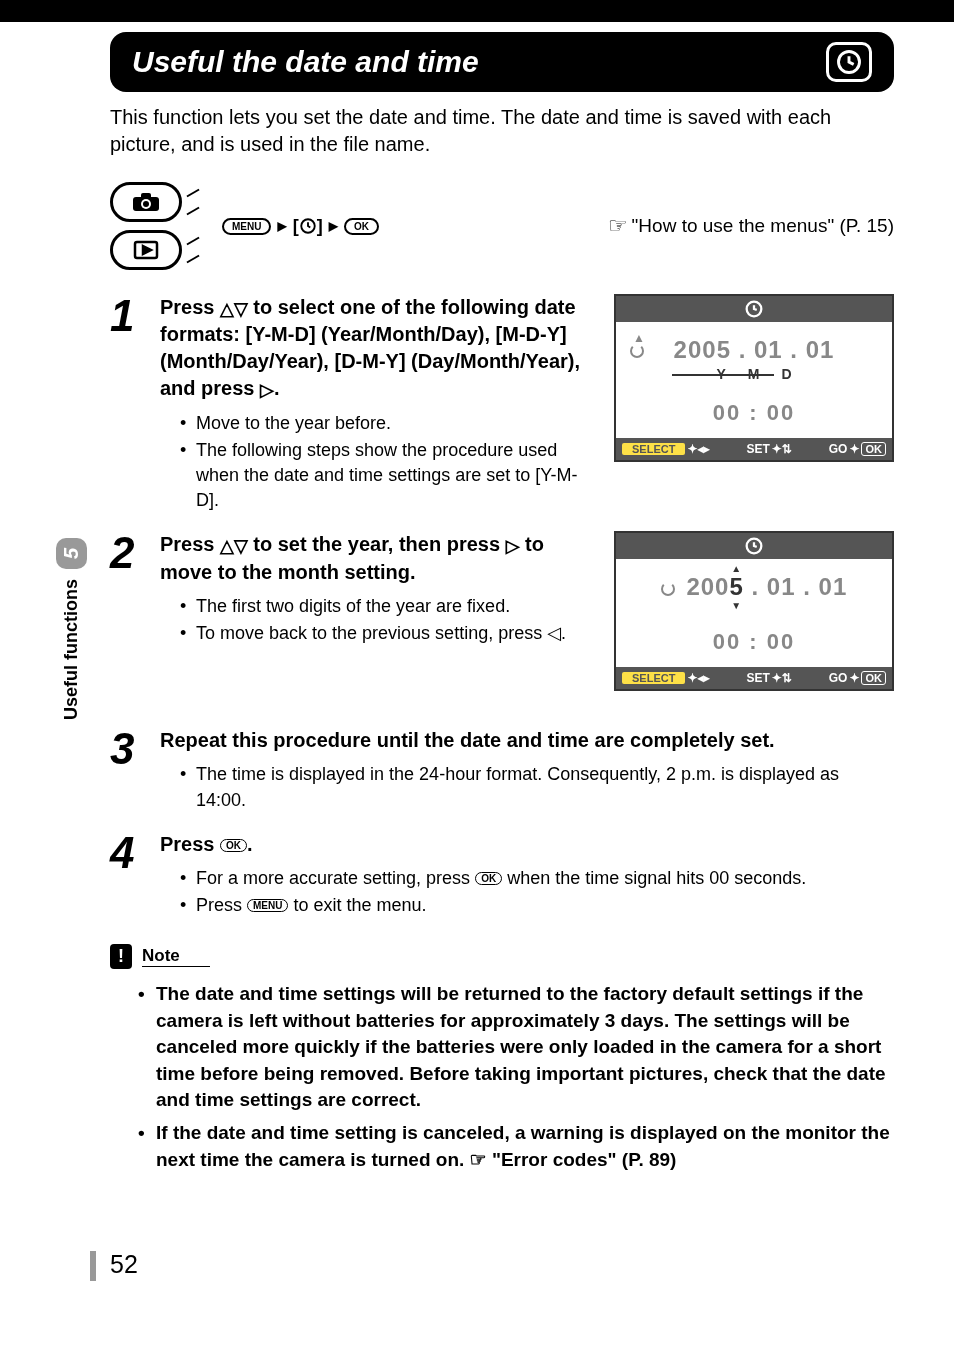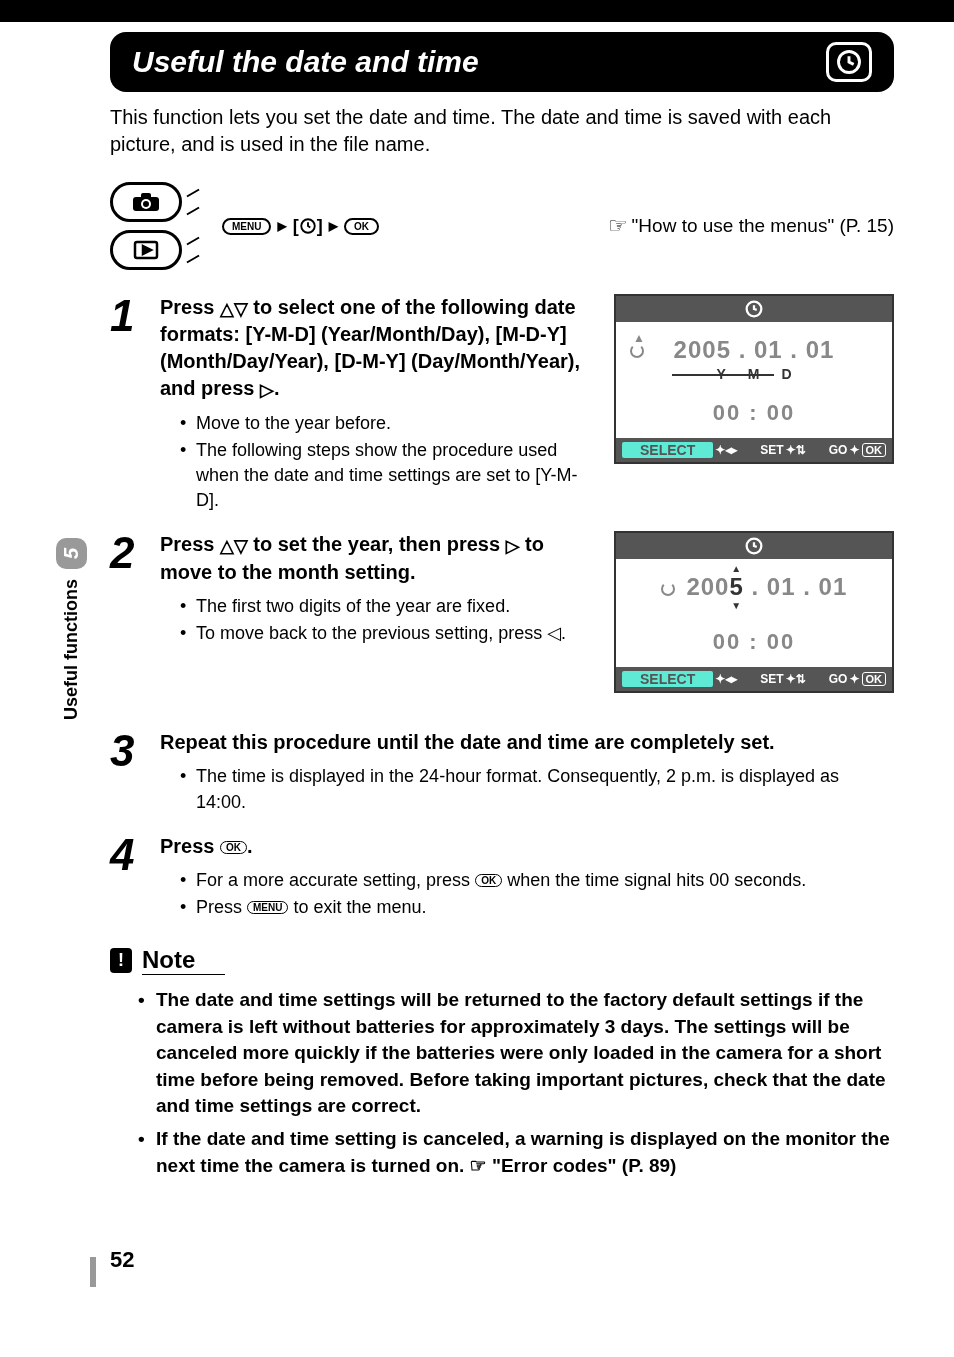--- a/index.html
+++ b/index.html
@@ -38,36 +38,36 @@
   .lcd-top { background: #555; height: 26px; display: flex; align-items: center; justify-content: center; }
   .lcd-mid { padding: 14px 14px 12px; text-align: center; position: relative; }
   .date-line { font-size: 24px; font-weight: bold; color: #888; letter-spacing: 1px; }
   .ymd-line { font-size: 14px; font-weight: bold; color: #333; margin-top: 2px; display: flex; justify-content: center; gap: 22px; }
   .ymd-line span { position: relative; }
   .ymd-line span::before { content: ""; position: absolute; top: 8px; right: 18px; width: 36px; height: 1.5px; background: #333; }
   .time-line { font-size: 22px; font-weight: bold; color: #888; margin-top: 18px; letter-spacing: 2px; }
   .lcd-bot { background: #555; color: #fff; font-size: 12px; font-weight: bold; padding: 4px 6px; display: flex; justify-content: space-between; align-items: center; }
   .lcd-bot .seg { display: flex; align-items: center; gap: 2px; }
   .ok-box { border: 1.5px solid #fff; border-radius: 3px; padding: 0 3px; font-size: 11px; }
-  .sel-box { background: #5eead4; color: #555; border-radius: 2px; padding: 0 18px; font-size: 14px; }
+  .sel-box { background: #fde047; color: #555; border-radius: 2px; padding: 0 10px; font-size: 11px; }
   .spin-arrows { position: absolute; left: 14px; top: 10px; font-size: 12px; color: #888; line-height: 1; }
   .year-spin { position: relative; display: inline-block; }
   .year-spin .up { position: absolute; top: -10px; left: 50%; transform: translateX(-50%); font-size: 10px; color: #333; }
   .year-spin .dn { position: absolute; bottom: -10px; left: 50%; transform: translateX(-50%); font-size: 10px; color: #333; }
   .note-block { margin-top: 24px; }
   .note-hdr { display: flex; align-items: center; gap: 10px; margin-bottom: 12px; }
   .note-badge { background: #000; color: #fff; font-weight: bold; padding: 2px 8px; border-radius: 4px; font-size: 18px; }
-  .note-title { font-weight: bold; font-size: 24px; border-bottom: 1.5px solid #000; padding-right: 30px; text-align: right; }
+  .note-title { font-weight: bold; font-size: 17px; border-bottom: 1.5px solid #000; padding-right: 30px; text-align: right; }
   .note-list { list-style: none; padding-left: 28px; font-size: 19px; line-height: 1.4; }
   .note-list li { position: relative; padding-left: 18px; margin-bottom: 6px; font-weight: bold; }
   .note-list li::before { content: "•"; position: absolute; left: 0; }
   .side-tab { position: absolute; left: 56px; top: 720px; transform: rotate(-90deg); transform-origin: left top; display: flex; align-items: center; gap: 10px; }
   .side-tab .chip { background: #999; color: #fff; font-style: italic; font-weight: bold; border-radius: 10px; padding: 4px 10px; font-size: 20px; }
   .side-label { font-weight: bold; font-size: 18px; }
-  .page-num { position: absolute; left: 110px; bottom: 32px; font-weight: bold; font-size: 22px; }
+  .page-num { position: absolute; left: 110px; bottom: 20px; font-weight: normal; font-size: 25px; }
   .page-bar { position: absolute; left: 90px; bottom: 18px; width: 6px; height: 30px; background: #999; }
   .footer-space { height: 80px; }
   svg.small-clock { width: 22px; height: 22px; }
   svg.mid-clock { width: 18px; height: 18px; }
   
   .txt-icon { border: 1.5px solid #000; border-radius: 10px; font-size: 10px; padding: 0 5px; vertical-align: 2px; font-weight: bold;}
   .arrow-pad { font-size: 18px; vertical-align: -1px; }
   .rot-ring { display:inline-block; width:14px; height:14px; border:2px solid #888; border-radius:50%; border-top-color:transparent; vertical-align:-1px; margin-right:4px;}
 </style>
 </head>

